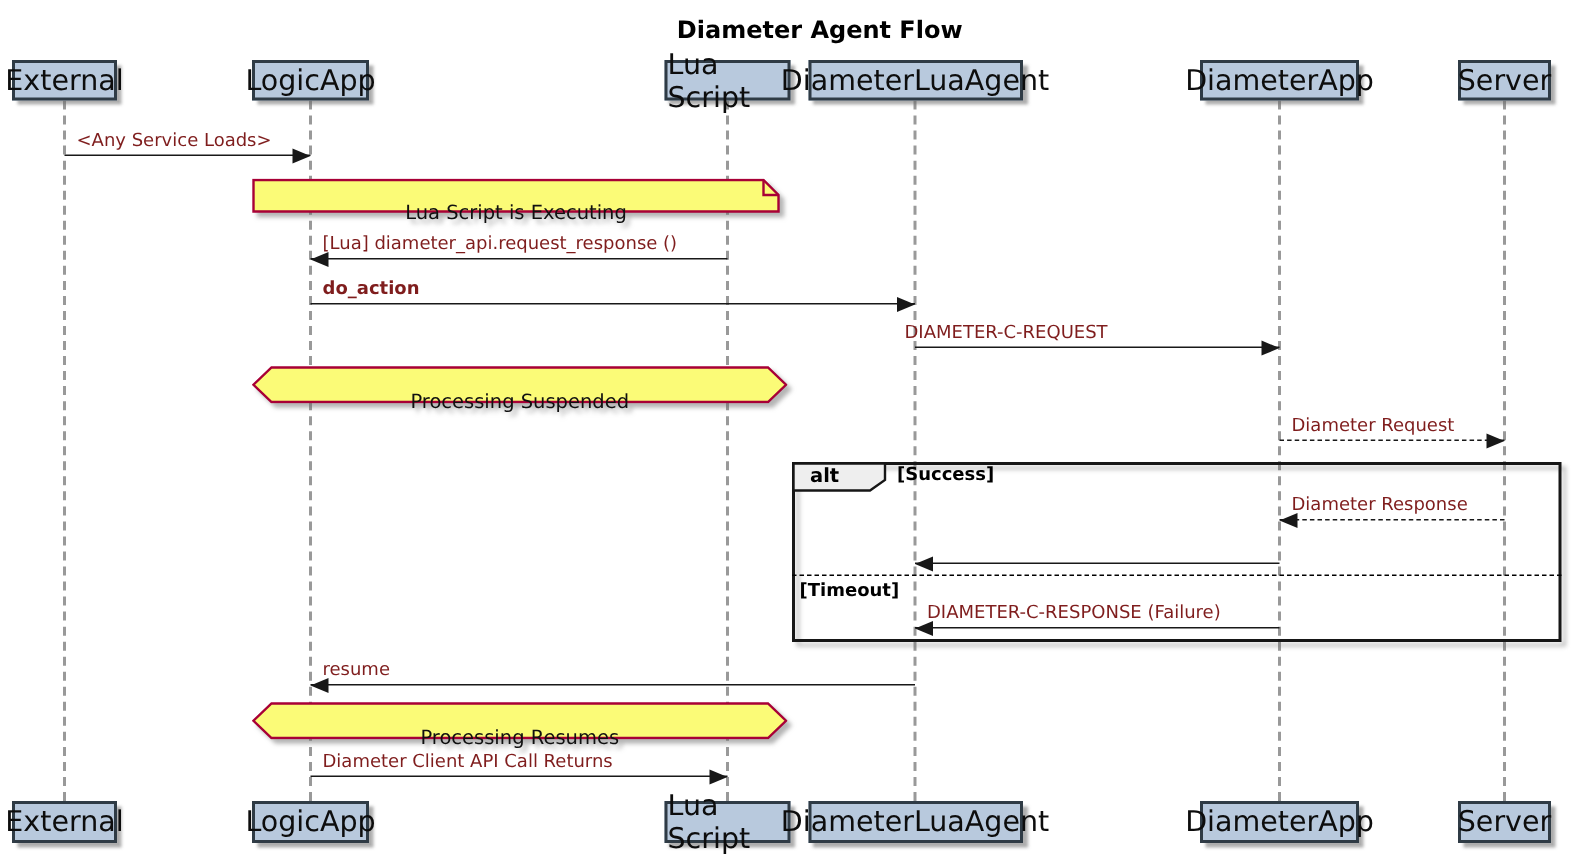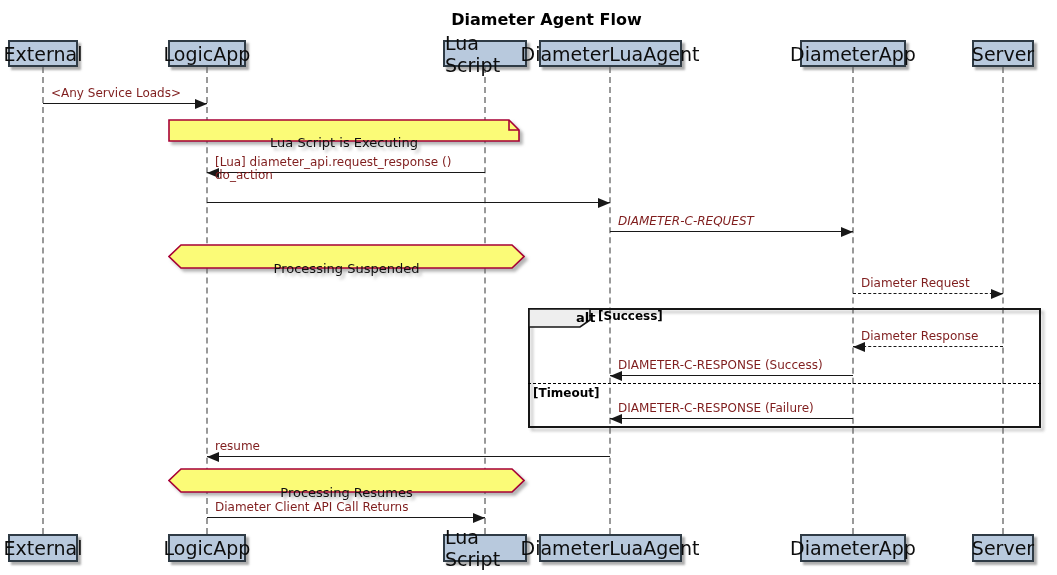--- a/index.html
+++ b/index.html
@@ -36,21 +36,20 @@
   }
   .fragment{
     position:absolute;box-sizing:border-box;border:2.5px solid;
     filter:drop-shadow(3px 3px 1.5px rgba(105,105,105,0.45));
     background:transparent;
   }
   .frag-pentagon{position:absolute;}
   .frag-label{
     position:absolute;font-size:13px;font-weight:bold;color:#000;
     line-height:18px;
-    margin-left:36px;
   }
   .guard{
     position:absolute;font-size:12px;font-weight:bold;color:#000;
     white-space:nowrap;
   }
   .frag-divider{position:absolute;height:0;border-top:1.5px dashed #000;}
 </style>
 </head>
 <body>
 
@@ -93,33 +92,32 @@
     <div class="guard" style="left: 533px; top: 386px;">[Timeout]</div>
     <div class="frag-divider" style="left: 528px; top: 383px; width: 513px;"></div>
     <div class="msg-line" style="left: 43px; top: 103px; width: 164px; border-top: 1.5px solid rgb(24, 24, 24);"></div>
     <div class="arrow-head" style="top: 99px; border-top: 5px solid transparent; border-bottom: 5px solid transparent; left: 195px; border-left: 12px solid rgb(24, 24, 24);"></div>
     <div class="msg-label" style="left: 51px; top: 86px;">&lt;Any Service Loads&gt;</div>
     <div class="msg-line" style="left: 207px; top: 172px; width: 278px; border-top: 1.5px solid rgb(24, 24, 24);"></div>
     <div class="arrow-head" style="top: 168px; border-top: 5px solid transparent; border-bottom: 5px solid transparent; left: 207px; border-right: 12px solid rgb(24, 24, 24);"></div>
     <div class="msg-label" style="left: 215px; top: 155px;">[Lua] diameter_api.request_response ()</div>
     <div class="msg-line" style="left: 207px; top: 202px; width: 403px; border-top: 1.5px solid rgb(24, 24, 24);"></div>
     <div class="arrow-head" style="top: 198px; border-top: 5px solid transparent; border-bottom: 5px solid transparent; left: 598px; border-left: 12px solid rgb(24, 24, 24);"></div>
-    <div class="msg-label" style="left: 215px; top: 168px;">do_action</div>
+    <div class="msg-label" style="left: 215px; top: 185px; font-weight: bold;">do_action</div>
     <div class="msg-line" style="left: 610px; top: 231px; width: 243px; border-top: 1.5px solid rgb(24, 24, 24);"></div>
     <div class="arrow-head" style="top: 227px; border-top: 5px solid transparent; border-bottom: 5px solid transparent; left: 841px; border-left: 12px solid rgb(24, 24, 24);"></div>
-    <div class="msg-label" style="left: 618px; top: 214px; font-style: italic;">DIAMETER-C-REQUEST</div>
+    <div class="msg-label" style="left: 603px; top: 214px;">DIAMETER-C-REQUEST</div>
     <div class="msg-line" style="left: 853px; top: 293px; width: 150px; border-top: 1.5px dashed rgb(24, 24, 24);"></div>
     <div class="arrow-head" style="top: 289px; border-top: 5px solid transparent; border-bottom: 5px solid transparent; left: 991px; border-left: 12px solid rgb(24, 24, 24);"></div>
     <div class="msg-label" style="left: 861px; top: 276px;">Diameter Request</div>
     <div class="msg-line" style="left: 853px; top: 346px; width: 150px; border-top: 1.5px dashed rgb(24, 24, 24);"></div>
     <div class="arrow-head" style="top: 342px; border-top: 5px solid transparent; border-bottom: 5px solid transparent; left: 853px; border-right: 12px solid rgb(24, 24, 24);"></div>
     <div class="msg-label" style="left: 861px; top: 329px;">Diameter Response</div>
     <div class="msg-line" style="left: 610px; top: 375px; width: 243px; border-top: 1.5px solid rgb(24, 24, 24);"></div>
     <div class="arrow-head" style="top: 371px; border-top: 5px solid transparent; border-bottom: 5px solid transparent; left: 610px; border-right: 12px solid rgb(24, 24, 24);"></div>
-    <div class="msg-label" style="left: 618px; top: 358px;">DIAMETER-C-RESPONSE (Success)</div>
     <div class="msg-line" style="left: 610px; top: 418px; width: 243px; border-top: 1.5px solid rgb(24, 24, 24);"></div>
     <div class="arrow-head" style="top: 414px; border-top: 5px solid transparent; border-bottom: 5px solid transparent; left: 610px; border-right: 12px solid rgb(24, 24, 24);"></div>
     <div class="msg-label" style="left: 618px; top: 401px;">DIAMETER-C-RESPONSE (Failure)</div>
     <div class="msg-line" style="left: 207px; top: 456px; width: 403px; border-top: 1.5px solid rgb(24, 24, 24);"></div>
     <div class="arrow-head" style="top: 452px; border-top: 5px solid transparent; border-bottom: 5px solid transparent; left: 207px; border-right: 12px solid rgb(24, 24, 24);"></div>
     <div class="msg-label" style="left: 215px; top: 439px;">resume</div>
     <div class="msg-line" style="left: 207px; top: 517px; width: 278px; border-top: 1.5px solid rgb(24, 24, 24);"></div>
     <div class="arrow-head" style="top: 513px; border-top: 5px solid transparent; border-bottom: 5px solid transparent; left: 473px; border-left: 12px solid rgb(24, 24, 24);"></div>
     <div class="msg-label" style="left: 215px; top: 500px;">Diameter Client API Call Returns</div>
   </div>

